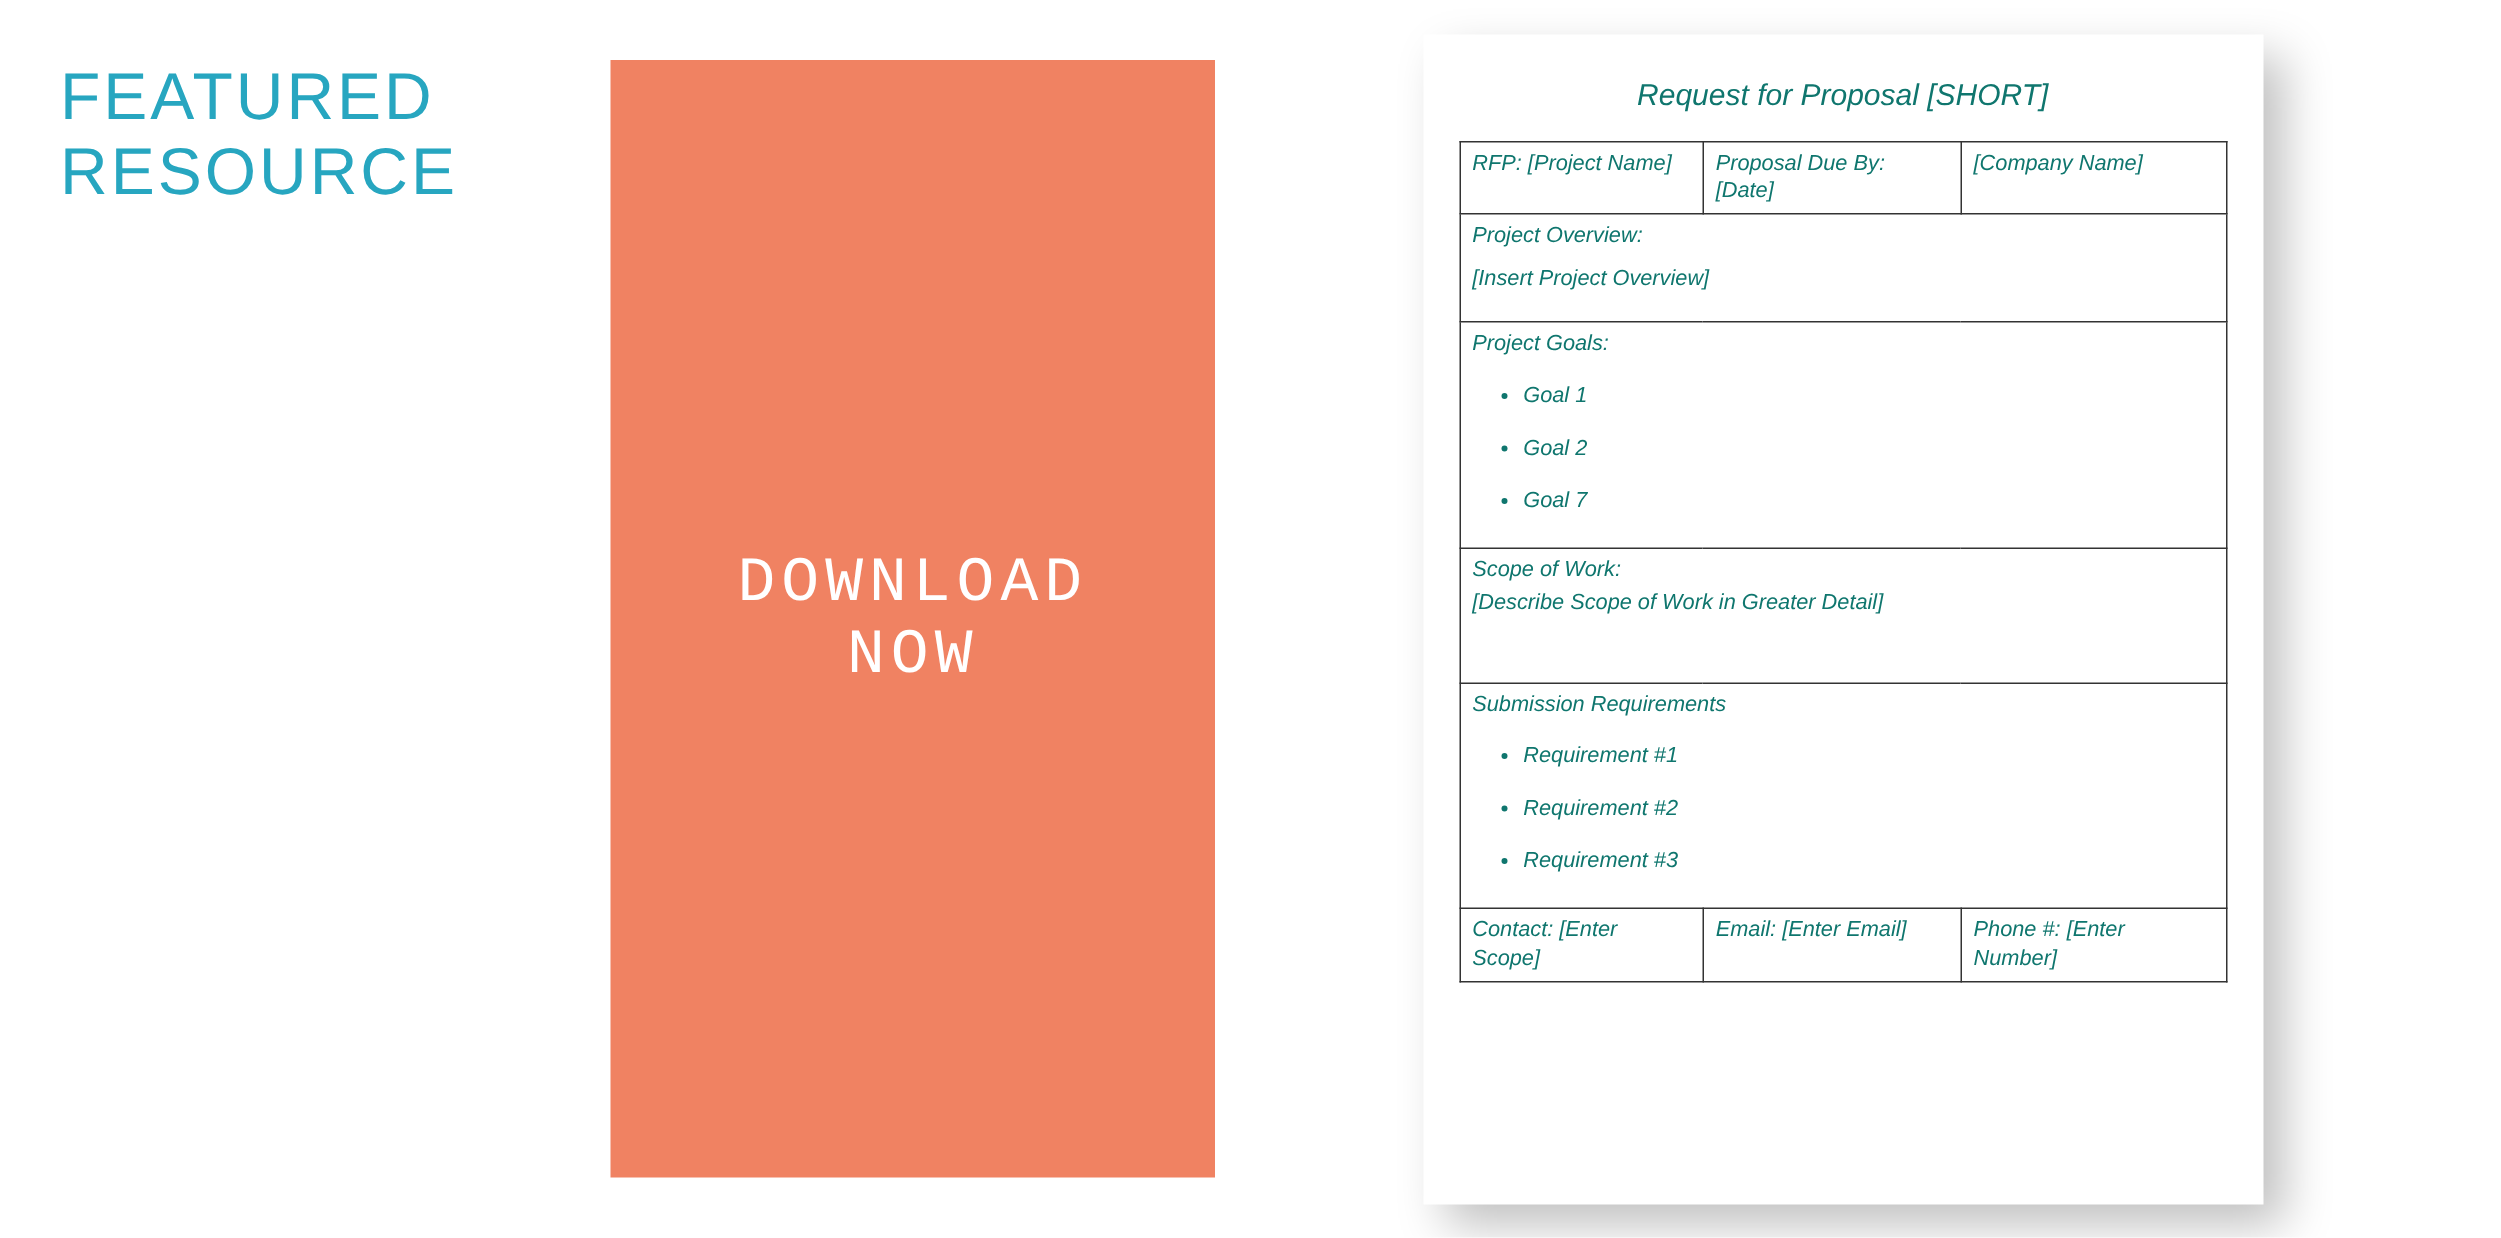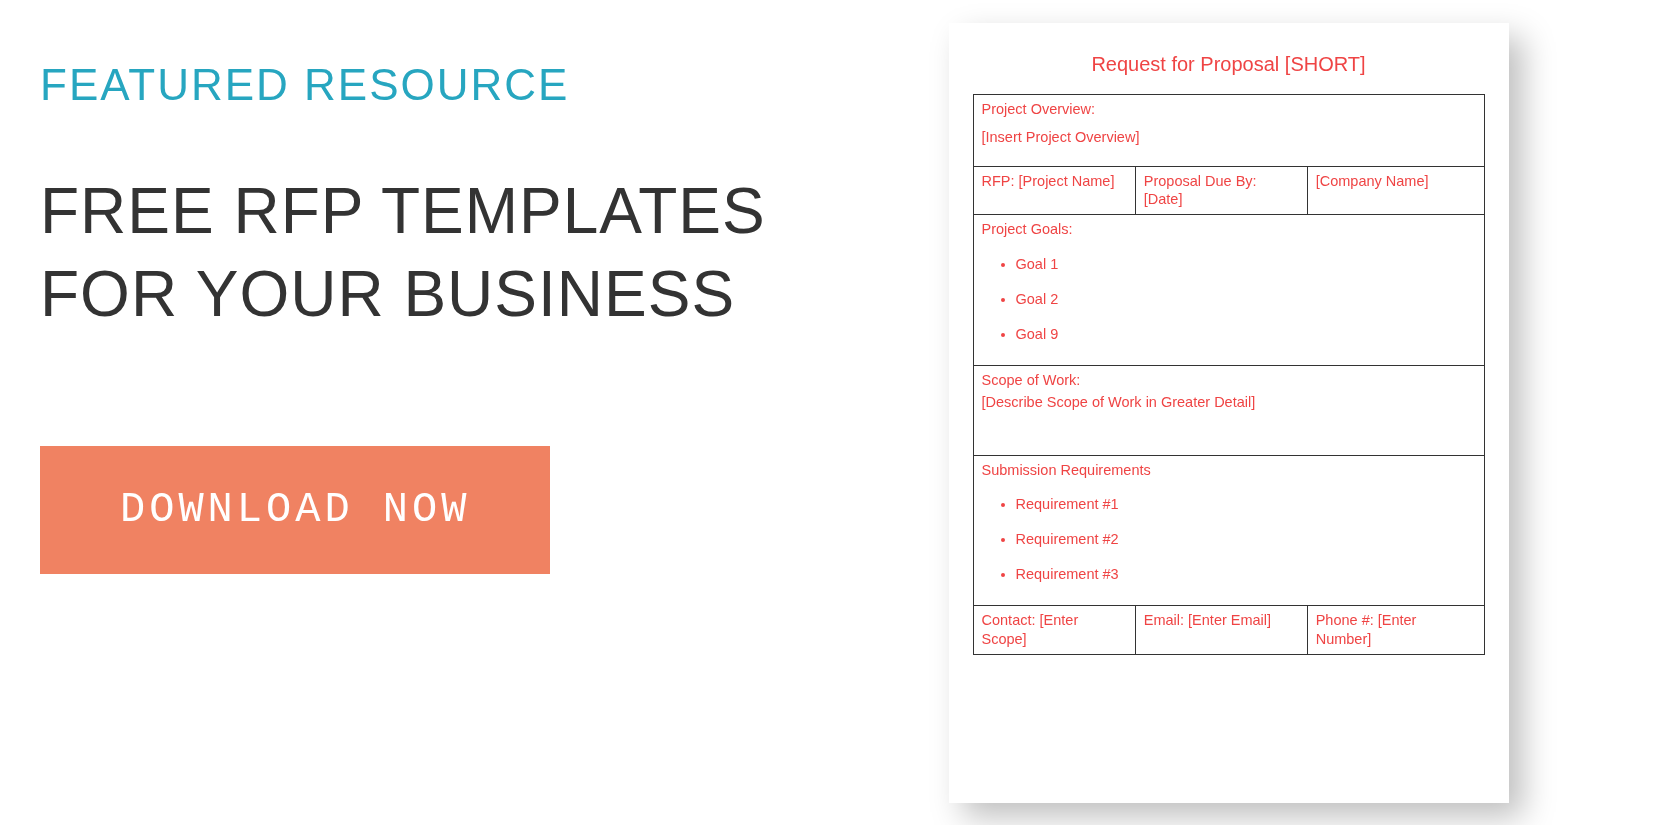--- a/index.html
+++ b/index.html
@@ -5,23 +5,23 @@
     * { margin: 0; padding: 0; box-sizing: border-box; }
     body {
       font-family: "Helvetica Neue", Helvetica, Arial, sans-serif;
       background: #fff;
       width: 1667px;
       height: 825px;
       display: flex;
     }
     .left {
       flex: 0 0 850px;
-      padding: 60px 40px;
+      padding: 40px 40px;
       display: flex;
-      flex-direction: column;
+      flex-direction: row;
     }
     .eyebrow {
       color: #27a6c0;
       font-size: 44px;
       font-weight: 400;
       letter-spacing: 2px;
       margin-bottom: 60px;
     }
     .headline {
       color: #333;
@@ -52,21 +52,22 @@
       justify-content: center;
       padding: 20px 80px 20px 20px;
     }
     .doc {
       background: #fff;
       width: 560px;
       height: 780px;
       box-shadow: 14px 14px 30px rgba(0,0,0,0.25);
       padding: 30px 24px;
       font-size: 15px;
-      color: #ef4444;
+      color: #0f766e;
+      font-style: italic;
     }
     .doc-title {
       text-align: center;
       font-size: 20px;
       font-weight: 400;
       margin-bottom: 18px;
     }
     .tbl {
       border-collapse: collapse;
       width: 100%;
@@ -89,47 +90,46 @@
       margin-bottom: 4px;
     }
     .tall { height: 72px; }
     .tall2 { height: 90px; }
   </style>
 </head>
 <body>
 
 <div class="left">
   <div class="eyebrow">FEATURED RESOURCE</div>
-  <div class="headline">FREE RFP TEMPLATES FOR YOUR BUSINESS</div>
   <button class="cta">DOWNLOAD NOW</button>
 </div>
 
 <div class="right">
   <div class="doc">
     <div class="doc-title">Request for Proposal [SHORT]</div>
     <table class="tbl">
       <tbody>
           <tr>
+        <td>RFP: [Project Name]</td>
+        <td>Proposal Due By: [Date]</td>
+        <td>[Company Name]</td>
+      </tr>
+      <tr>
         <td colspan="3" class="tall">
           <div class="section-label">Project Overview:</div>
           <div style="margin-top:10px">[Insert Project Overview]</div>
         </td>
-      </tr>
-      <tr>
-        <td>RFP: [Project Name]</td>
-        <td>Proposal Due By: [Date]</td>
-        <td>[Company Name]</td>
       </tr>
       <tr>
         <td colspan="3">
           <div class="section-label">Project Goals:</div>
           <ul>
             <li>Goal 1</li>
             <li>Goal 2</li>
-            <li>Goal 9</li>
+            <li>Goal 7</li>
           </ul>
         </td>
       </tr>
       <tr>
         <td colspan="3" class="tall2">
           <div class="section-label">Scope of Work:</div>
           <div style="">[Describe Scope of Work in Greater Detail]</div>
         </td>
       </tr>
       <tr>

